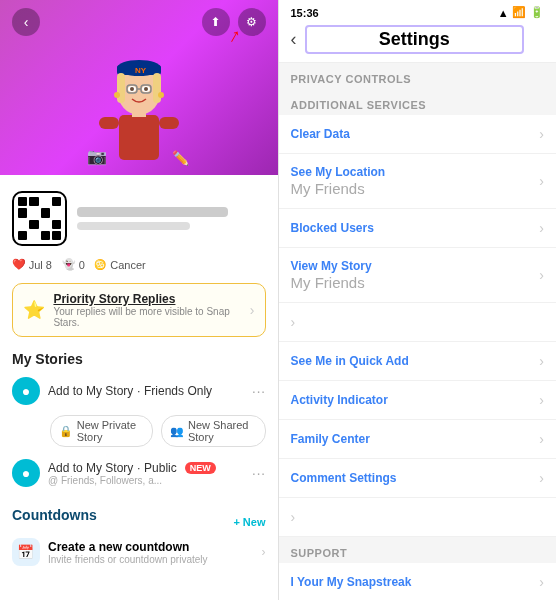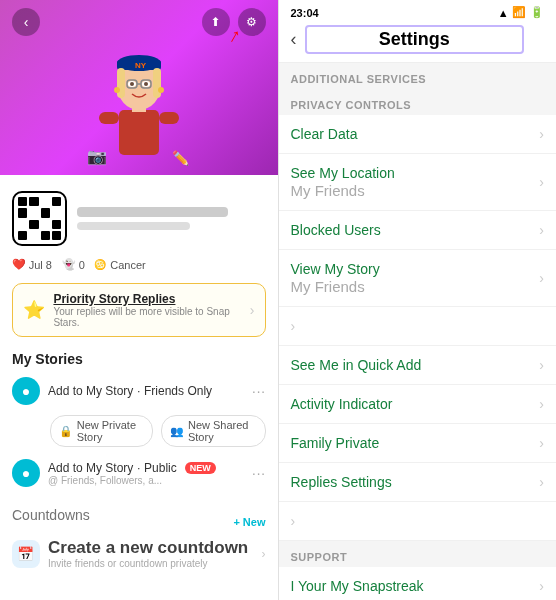--- a/index.html
+++ b/index.html
@@ -70,21 +70,21 @@
       margin-top: 35px;
       display: flex;
       align-items: center;
       justify-content: center;
     }
 
     .avatar-bitmoji {
       width: 110px;
       height: 130px;
       display: flex;
-      align-items: flex-start;
+      align-items: center;
       justify-content: center;
       position: relative;
     }
 
     .camera-icon-bottom-left {
       position: absolute;
       bottom: 8px;
       left: 8px;
       color: rgba(255,255,255,0.9);
       font-size: 18px;
@@ -262,22 +262,22 @@
 
     .countdowns-header {
       display: flex;
       align-items: center;
       justify-content: space-between;
       padding: 8px 12px 4px;
     }
 
     .countdowns-title {
       font-size: 14px;
-      font-weight: 400;
-      color: #737373;
+      font-weight: 700;
+      color: #0c4a6e;
     }
 
     .new-btn {
       display: flex;
       align-items: center;
       gap: 3px;
       font-size: 11px;
       color: #00bcd4;
       font-weight: 600;
       margin-top: 15px;
@@ -292,21 +292,21 @@
 
     .countdown-icon {
       width: 28px; height: 28px;
       background: #e3f2fd;
       border-radius: 8px;
       display: flex; align-items: center; justify-content: center;
       font-size: 14px;
     }
 
     .countdown-text { flex: 1; }
-    .countdown-title { font-size: 17px; font-weight: 600; color: #404040; }
+    .countdown-title { font-size: 12px; font-weight: 600; color: #000000; }
     .countdown-sub { font-size: 10px; color: #aaa; }
     .countdown-arrow { color: #ccc; font-size: 12px; }
 
     
     .divider {
       width: 1px;
       height: 600px;
       background: #e0e0e0;
     }
 
@@ -361,21 +361,21 @@
     .settings-item {
       display: flex;
       align-items: center;
       justify-content: space-between;
       padding: 11px 12px;
       border-bottom: 1px solid #f0f0f0;
       cursor: pointer;
     }
 
     .settings-item-left { flex: 1; }
-    .settings-item-title { font-size: 14px; color: #15803d; font-weight: 400; }
+    .settings-item-title { font-size: 12px; color: #3b82f6; font-weight: 700; }
     .settings-item-sub { font-size: 15px; color: #aaa; margin-top: 1px; }
     .settings-chevron { color: #ccc; font-size: 14px; }
 
     .right-panel::-webkit-scrollbar { width: 0; }
   </style>
 </head>
 <body>
 
 <div class="left-panel">
 
@@ -536,36 +536,36 @@
     </div>
     <span class="countdown-arrow">›</span>
   </div>
 </div>
 
 <div class="divider"></div>
 
 <div class="right-panel">
 
   <div class="right-status-bar">
-    <span>23:04</span>
+    <span>15:36</span>
     <div style="display:flex;gap:4px;align-items:center;">
       <span>▲</span>
       <span>📶</span>
       <span>🔋</span>
     </div>
   </div>
 
   <div class="right-header">
     <span class="right-back">‹</span>
     <span class="settings-title">Settings</span>
   </div>
 
+  <div class="section-header">PRIVACY CONTROLS</div>
+
   <div class="section-header">ADDITIONAL SERVICES</div>
-
-  <div class="section-header">PRIVACY CONTROLS</div>
 
   <div class="settings-item">
     <div class="settings-item-left">
       <div class="settings-item-title">Clear Data</div>
     </div>
     <span class="settings-chevron">›</span>
   </div>
 
   <div class="settings-item">
     <div class="settings-item-left">
@@ -603,28 +603,28 @@
 
   <div class="settings-item">
     <div class="settings-item-left">
       <div class="settings-item-title">Activity Indicator</div>
     </div>
     <span class="settings-chevron">›</span>
   </div>
 
   <div class="settings-item">
     <div class="settings-item-left">
-      <div class="settings-item-title">Family Private</div>
-    </div>
-    <span class="settings-chevron">›</span>
-  </div>
-
-  <div class="settings-item">
-    <div class="settings-item-left">
-      <div class="settings-item-title">Replies Settings</div>
+      <div class="settings-item-title">Family Center</div>
+    </div>
+    <span class="settings-chevron">›</span>
+  </div>
+
+  <div class="settings-item">
+    <div class="settings-item-left">
+      <div class="settings-item-title">Comment Settings</div>
     </div>
     <span class="settings-chevron">›</span>
   </div>
 
   <div class="settings-item">
     <span class="settings-chevron">›</span>
   </div>
 
   <div class="section-header">SUPPORT</div>
 

